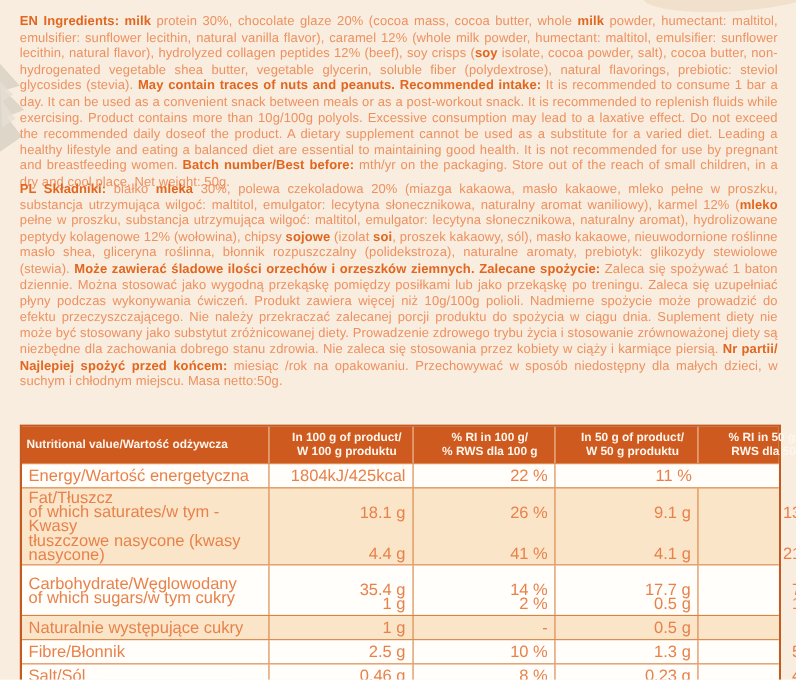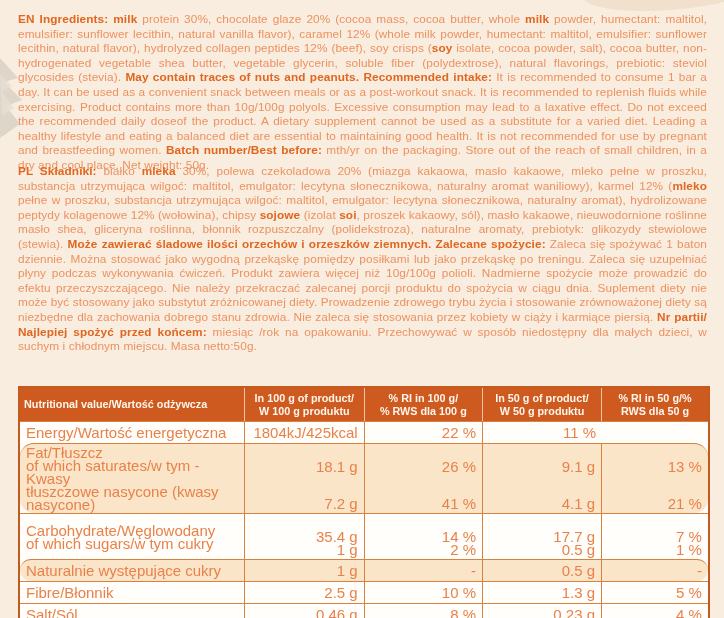--- a/index.html
+++ b/index.html
@@ -21,30 +21,30 @@
   
   .para{position:absolute;left:18px;width:689px;margin:0;text-align:justify;
     font-size:11.8px;line-height:14.6px;color:var(--body-text);letter-spacing:.1px;}
   .para .b{font-weight:700;color:var(--bold-text);}
   #para-en{top:12px;}
   #para-pl{top:164px;}
 
   
   .ntable{position:absolute;left:18px;top:386px;width:688px;
     border:2px solid var(--outer);background:var(--row-white);}
-  .tr{display:grid;grid-template-columns:32.7% 17.4% 17.2% 17.3% 15.4%;}
+  .tr{display:grid;grid-template-columns:32.7% 17.4% 17.2% 17.3% 15.4%;gap:11px;}
   .tr.thead{background:var(--header-bg);color:var(--header-text);
     font-weight:700;font-size:10.8px;line-height:12.5px;}
   .th{padding:4px 4px;text-align:center;display:flex;flex-direction:column;
     justify-content:center;border-right:1px solid rgba(250,233,210,.75);}
   .th:first-child{text-align:left;align-items:flex-start;}
   .th:last-child{border-right:none;}
   .tr.body{border-top:1px solid var(--grid-line);font-size:15px;
     line-height:13px;color:var(--table-text);background:var(--row-white);}
-  .tr.body.shaded{background:var(--row-peach);border-radius:14px;}
+  .tr.body.shaded{background:var(--row-peach);}
   .td{padding:2px 6px;min-height:17px;display:flex;flex-direction:column;
     justify-content:center;border-right:1px solid var(--grid-line);}
   .td:last-child{border-right:none;}
   .td.label{text-align:left;}
   .td.val{text-align:center;align-items:flex-end;}
   .td.val.multi{justify-content:space-between;padding-top:16px;padding-bottom:3px;}
 </style>
 </head>
 <body>
 
@@ -97,21 +97,21 @@
         </div>
       </div>
       <div class="tr body shaded">
         <div class="td label">
           <div>Fat/Tłuszcz</div>
           <div>of which saturates/w tym - Kwasy</div>
           <div>tłuszczowe nasycone (kwasy nasycone)</div>
         </div>
         <div class="td val multi">
           <div>18.1 g</div>
-          <div>7.2 g</div>
+          <div>4.4 g</div>
         </div>
         <div class="td val multi">
           <div>26 %</div>
           <div>41 %</div>
         </div>
         <div class="td val multi">
           <div>9.1 g</div>
           <div>4.1 g</div>
         </div>
         <div class="td val multi">

